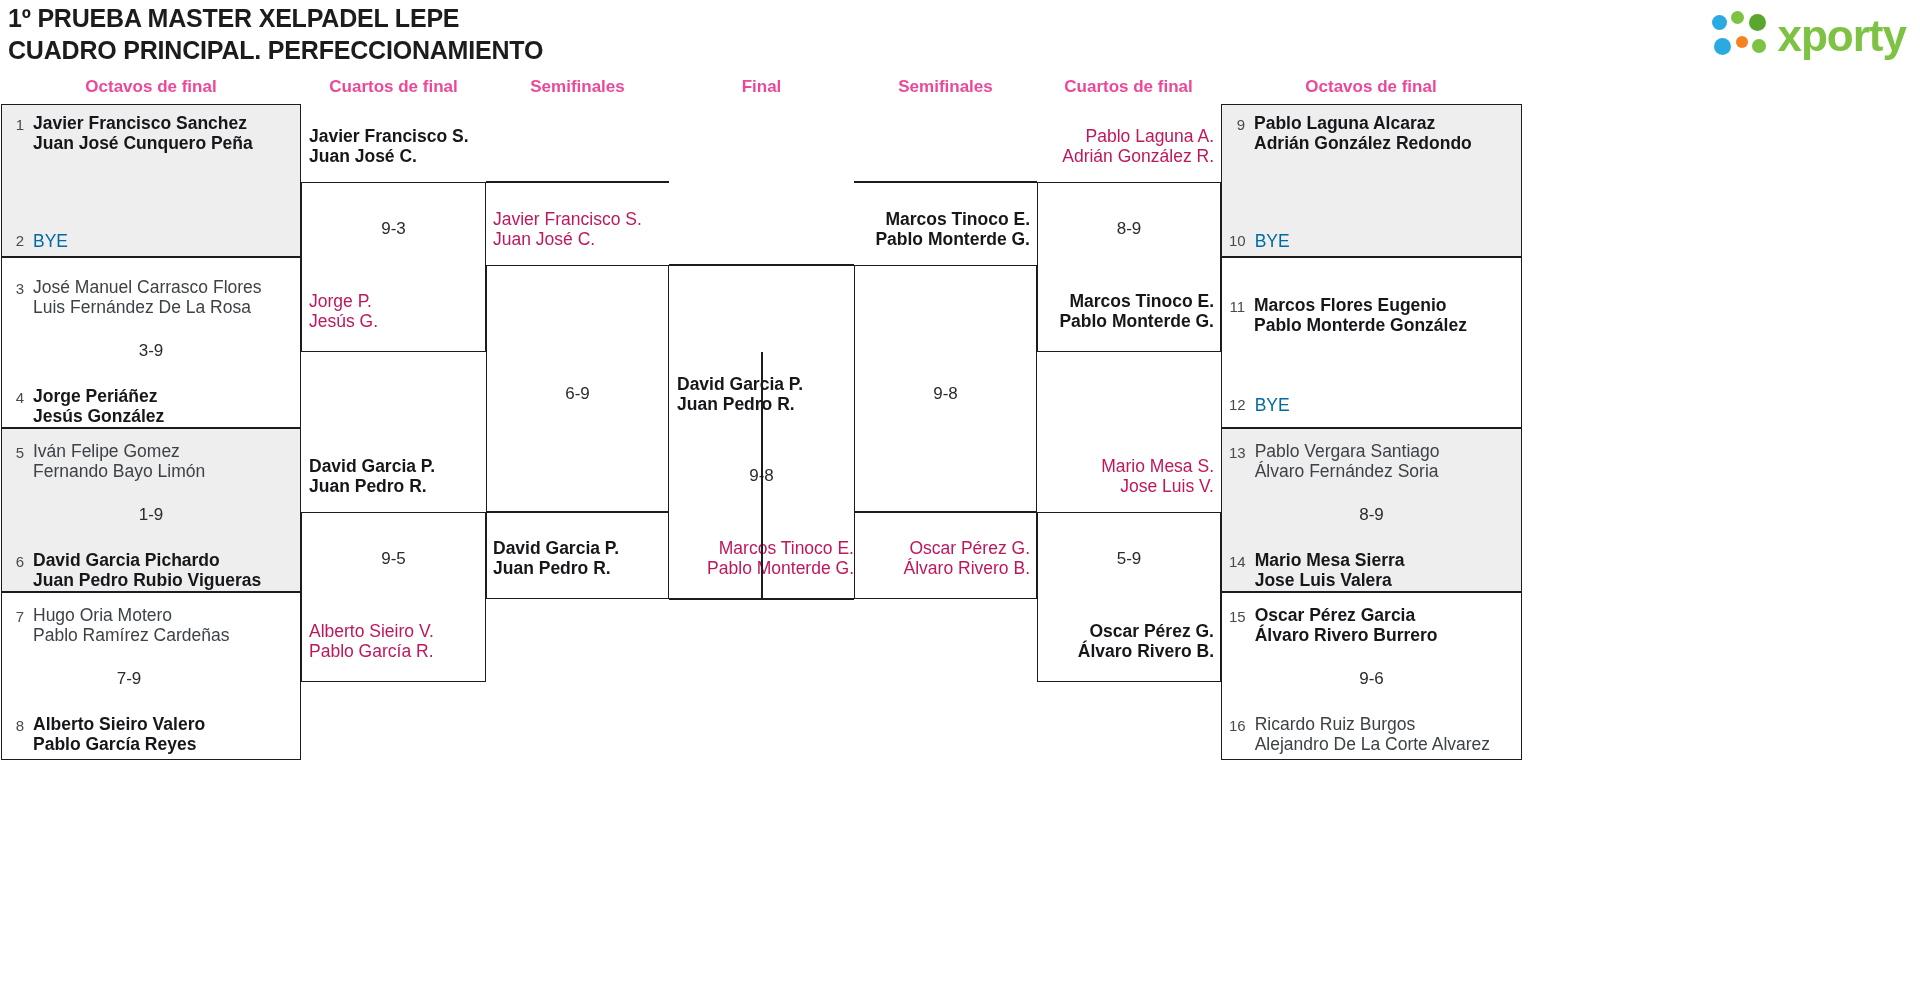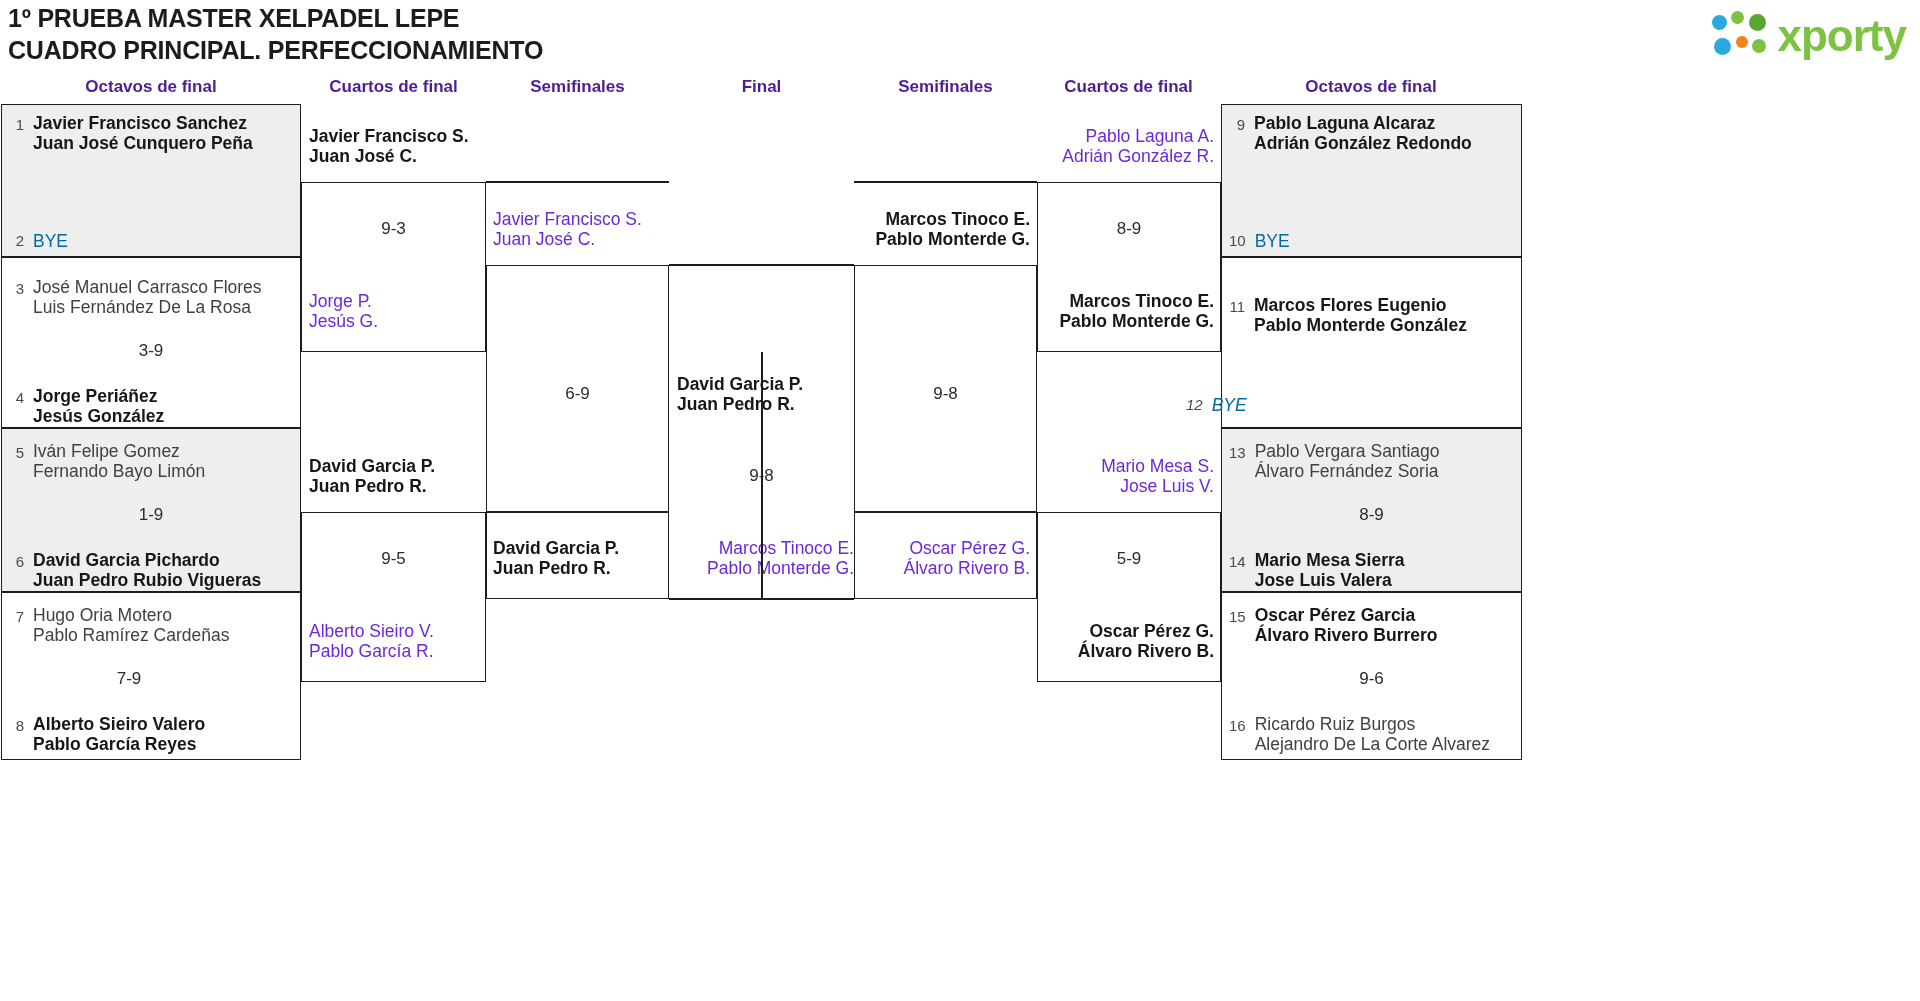--- a/index.html
+++ b/index.html
@@ -20,21 +20,21 @@
     font-size:25px;font-weight:700;letter-spacing:-0.2px;
     line-height:1.28;color:#1c1c1c;white-space:pre-line;
   }
   .logo{position:absolute;right:14px;top:8px;height:56px;display:flex;align-items:center;gap:8px;}
   .logo-dots{position:relative;width:58px;height:50px;}
   .dot{position:absolute;border-radius:50%;}
   .logo-word{font-size:44px;font-weight:700;color:#7dc242;letter-spacing:-1px;line-height:1;}
 
   
   .rh{
-    position:absolute;font-size:17px;font-weight:600;color:#4c1d95;
+    position:absolute;font-size:17px;font-weight:600;color:#ec4899;
     text-align:center;white-space:nowrap;
   }
 
   
   .mbox{position:absolute;box-sizing:border-box;}
   .mbox.bordered{border:1.6px solid #1c1c1c;}
   .mbox.shaded{background:#eeeeee;}
   .mbox.plain{background:#ffffff;}
 
   
@@ -49,21 +49,21 @@
   .team.bye .nm{font-weight:400;color:#0369a1;}
   .team.bye{align-items:center;}
   .team.bye .seed{padding-top:0;}
 
   
   .adv{
     position:absolute;font-size:17.5px;line-height:1.16;white-space:nowrap;
     display:flex;flex-direction:column;
   }
   .adv.win{font-weight:700;color:#15171a;}
-  .adv.lose{font-weight:400;color:#6d28d9;}
+  .adv.lose{font-weight:400;color:#be185d;}
   .adv.ralign{text-align:right;align-items:flex-end;}
 
   
   .score{
     position:absolute;font-size:17px;color:#2b2b2b;font-weight:400;
     text-align:center;white-space:nowrap;
   }
 
   
   .ln{position:absolute;background:#1c1c1c;}
@@ -262,21 +262,21 @@
       </span>
   </div>
 
   <div class="team win" style="left:1229px;top:277px;margin-top:18px;">
     <span class="seed">11</span>
     <span class="nm">
         <span>Marcos Flores Eugenio</span>
         <span>Pablo Monterde González</span>
       </span>
   </div>
-  <div class="team bye" style="left:1186px;top:395px;font-style:italic;">
+  <div class="team bye" style="left:1229px;top:395px;">
     <span class="seed">12</span>
     <span class="nm">
         <span>BYE</span>
       </span>
   </div>
 
   <div class="team lose" style="left:1229px;top:441px;">
     <span class="seed">13</span>
     <span class="nm">
         <span>Pablo Vergara Santiago</span>

